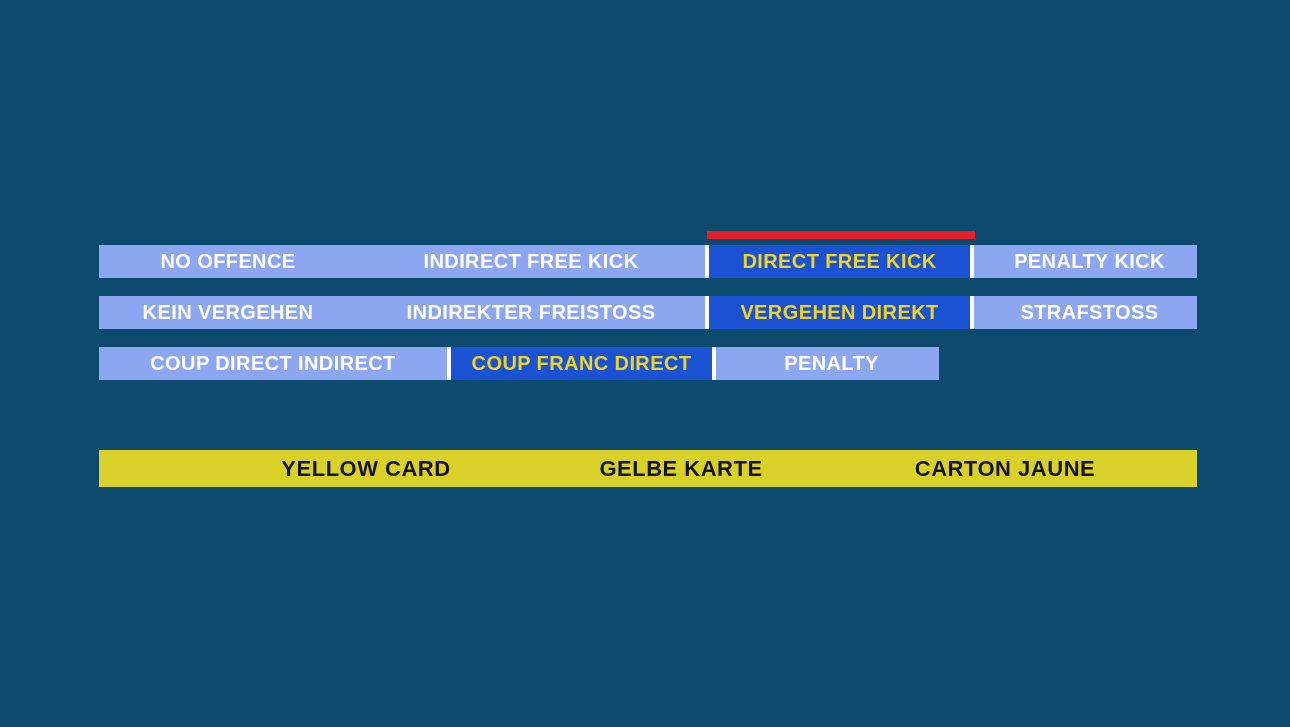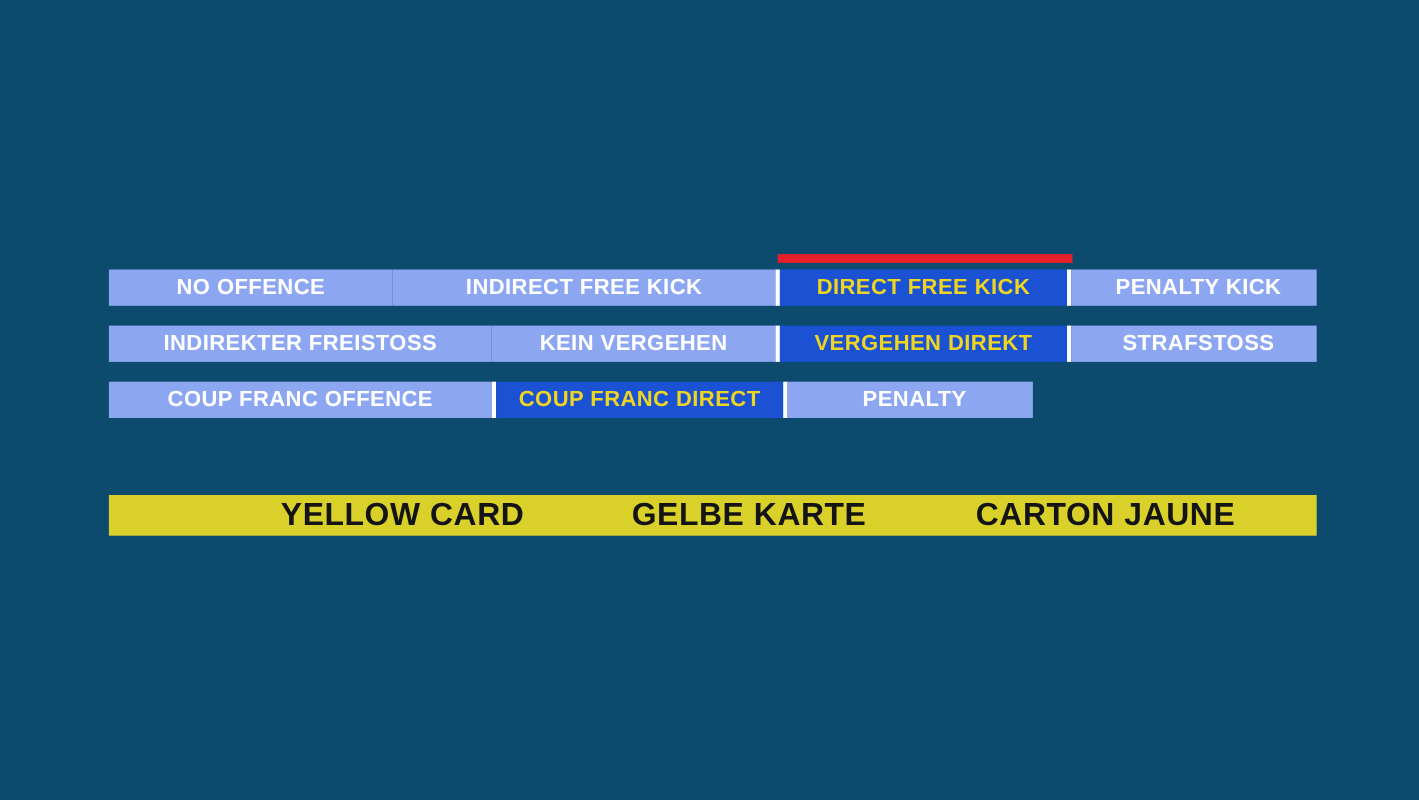--- a/index.html
+++ b/index.html
@@ -49,21 +49,21 @@
   .gap{width:4px;height:33px;background:#ffffff;}
   .card-bar{
     position:absolute;
     left:99px;top:450px;width:1098px;height:37px;
     background:var(--yellow-bar);
   }
   .card-label{
     position:absolute;top:0;height:37px;line-height:37px;
     transform:translateX(-50%);
     color:var(--black-text);
-    font-size:29px;font-weight:bold;letter-spacing:0.5px;
+    font-size:22px;font-weight:bold;letter-spacing:0.5px;
     white-space:nowrap;
   }
   .cl1{left:267px}
   .cl2{left:582px}
   .cl3{left:906px}
 </style>
 </head>
 <body>
 
 <div class="canvas">
@@ -81,39 +81,39 @@
     <div class="cell dark w3">
       <span>DIRECT FREE KICK</span>
     </div>
     <div class="gap"></div>
     <div class="cell light w4">
       <span>PENALTY KICK</span>
     </div>
   </div>
 
   <div class="row r2">
+    <div class="cell light w1">
+      <span>KEIN VERGEHEN</span>
+    </div>
     <div class="cell light w2">
       <span>INDIREKTER FREISTOSS</span>
-    </div>
-    <div class="cell light w1">
-      <span>KEIN VERGEHEN</span>
     </div>
     <div class="gap"></div>
     <div class="cell dark w3">
       <span>VERGEHEN DIREKT</span>
     </div>
     <div class="gap"></div>
     <div class="cell light w4">
       <span>STRAFSTOSS</span>
     </div>
   </div>
 
   <div class="row r3">
     <div class="cell light w2">
-      <span>COUP FRANC OFFENCE</span>
+      <span>COUP DIRECT INDIRECT</span>
     </div>
     <div class="gap"></div>
     <div class="cell dark w3">
       <span>COUP FRANC DIRECT</span>
     </div>
     <div class="gap"></div>
     <div class="cell light w4">
       <span>PENALTY</span>
     </div>
   </div>

